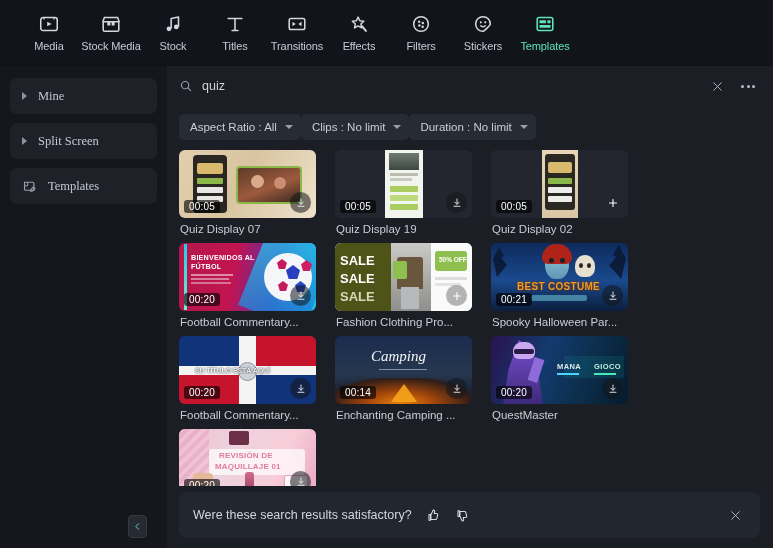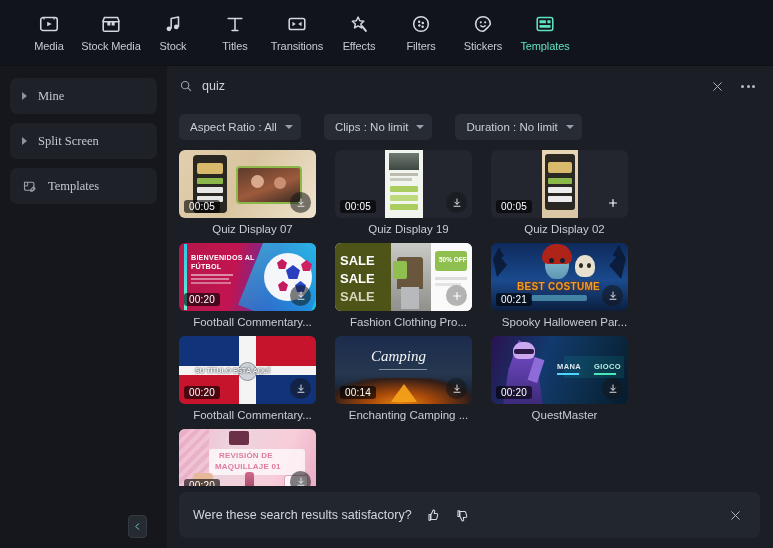--- a/index.html
+++ b/index.html
@@ -106,21 +106,21 @@
     color: #cfd3da;
     font-size: 12.5px;
     font-family: "Liberation Sans", sans-serif;
   }
   .search-input::placeholder { color: #6c727c; }
   .ibtn { width: 22px; height: 22px; display:flex; align-items:center; justify-content:center; cursor:pointer; border-radius:4px; }
   .ibtn svg { width: 13px; height: 13px; }
   .dots { display:flex; gap:2.5px; }
   .dots i { width:3px; height:3px; border-radius:50%; background:#b8bdc6; display:block; }
 
-  .filters { display: flex; gap: 23px; padding: 8px 14px 10px 12px; flex-shrink: 0; align-items: center; }
+  .filters { display: flex; gap: 0; padding: 8px 14px 10px 12px; flex-shrink: 0; align-items: center; }
   .chip {
     height: 26px;
     background: #272b33;
     border-radius: 5px;
     display: flex; align-items: center;
     padding: 0 8px 0 11px;
     gap: 8px;
     cursor: pointer;
     user-select: none;
   }
@@ -154,21 +154,20 @@
     background: rgba(20,22,26,0.55);
     display: flex; align-items: center; justify-content: center;
   }
   .act svg { width: 12px; height: 12px; }
   .plus-act { background: transparent; }
   .cname {
     font-size: 11.5px; color: #c8ccd4;
     margin-top: 5px;
     white-space: nowrap; overflow: hidden; text-overflow: ellipsis;
     padding-left: 1px;
-    text-align: center;
   }
 
   
   .art { position:absolute; inset:0; }
   .art-txt { position:absolute; font-family:"Liberation Sans", sans-serif; font-weight:bold; }
 
   
   .feedback {
     margin: 6px 13px 10px 12px;
     height: 46px;

